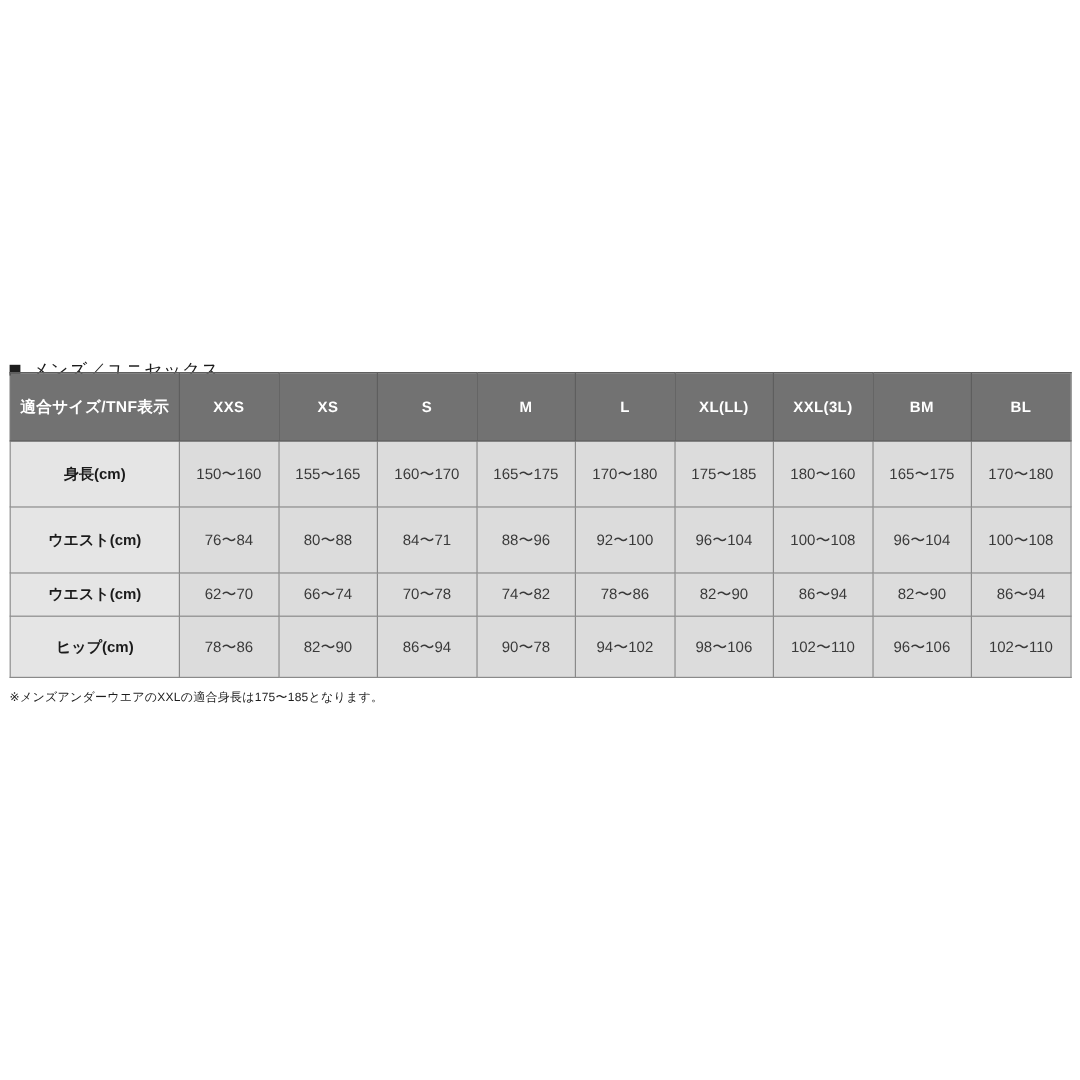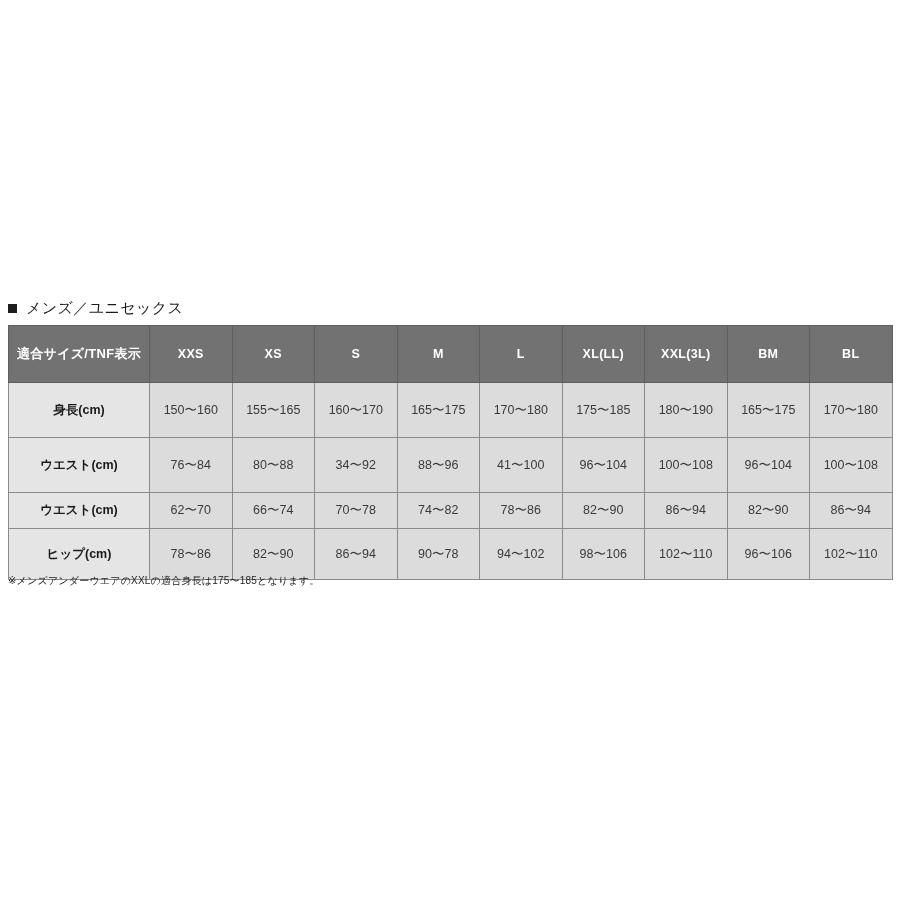--- a/index.html
+++ b/index.html
@@ -42,21 +42,21 @@
     height: 9px;
     background: #1d1d1d;
     display: inline-block;
     flex: 0 0 auto;
   }
 
   
   .size-table-wrap {
     position: absolute;
     left: 8px;
-    top: 325px;
+    top: 310px;
     width: 884px;
   }
   table.size-table {
     border-collapse: collapse;
     table-layout: fixed;
     width: 884px;
     border: 1px solid #7d7d7d;
   }
   table.size-table col.label-col { width: 141px; }
   table.size-table col.data-col  { width: 82.5px; }
@@ -163,31 +163,31 @@
       </thead>
       <tbody>
         <tr class="r-height">
           <td class="row-label">身長(cm)</td>
           <td class="data-cell">150〜160</td>
           <td class="data-cell">155〜165</td>
           <td class="data-cell">160〜170</td>
           <td class="data-cell">165〜175</td>
           <td class="data-cell">170〜180</td>
           <td class="data-cell">175〜185</td>
-          <td class="data-cell">180〜190</td>
+          <td class="data-cell">180〜160</td>
           <td class="data-cell">165〜175</td>
           <td class="data-cell">170〜180</td>
         </tr>
         <tr class="r-chest">
           <td class="row-label">ウエスト(cm)</td>
           <td class="data-cell">76〜84</td>
           <td class="data-cell">80〜88</td>
-          <td class="data-cell">34〜92</td>
+          <td class="data-cell">84〜71</td>
           <td class="data-cell">88〜96</td>
-          <td class="data-cell">41〜100</td>
+          <td class="data-cell">92〜100</td>
           <td class="data-cell">96〜104</td>
           <td class="data-cell">100〜108</td>
           <td class="data-cell">96〜104</td>
           <td class="data-cell">100〜108</td>
         </tr>
         <tr class="r-waist">
           <td class="row-label">ウエスト(cm)</td>
           <td class="data-cell">62〜70</td>
           <td class="data-cell">66〜74</td>
           <td class="data-cell">70〜78</td>

